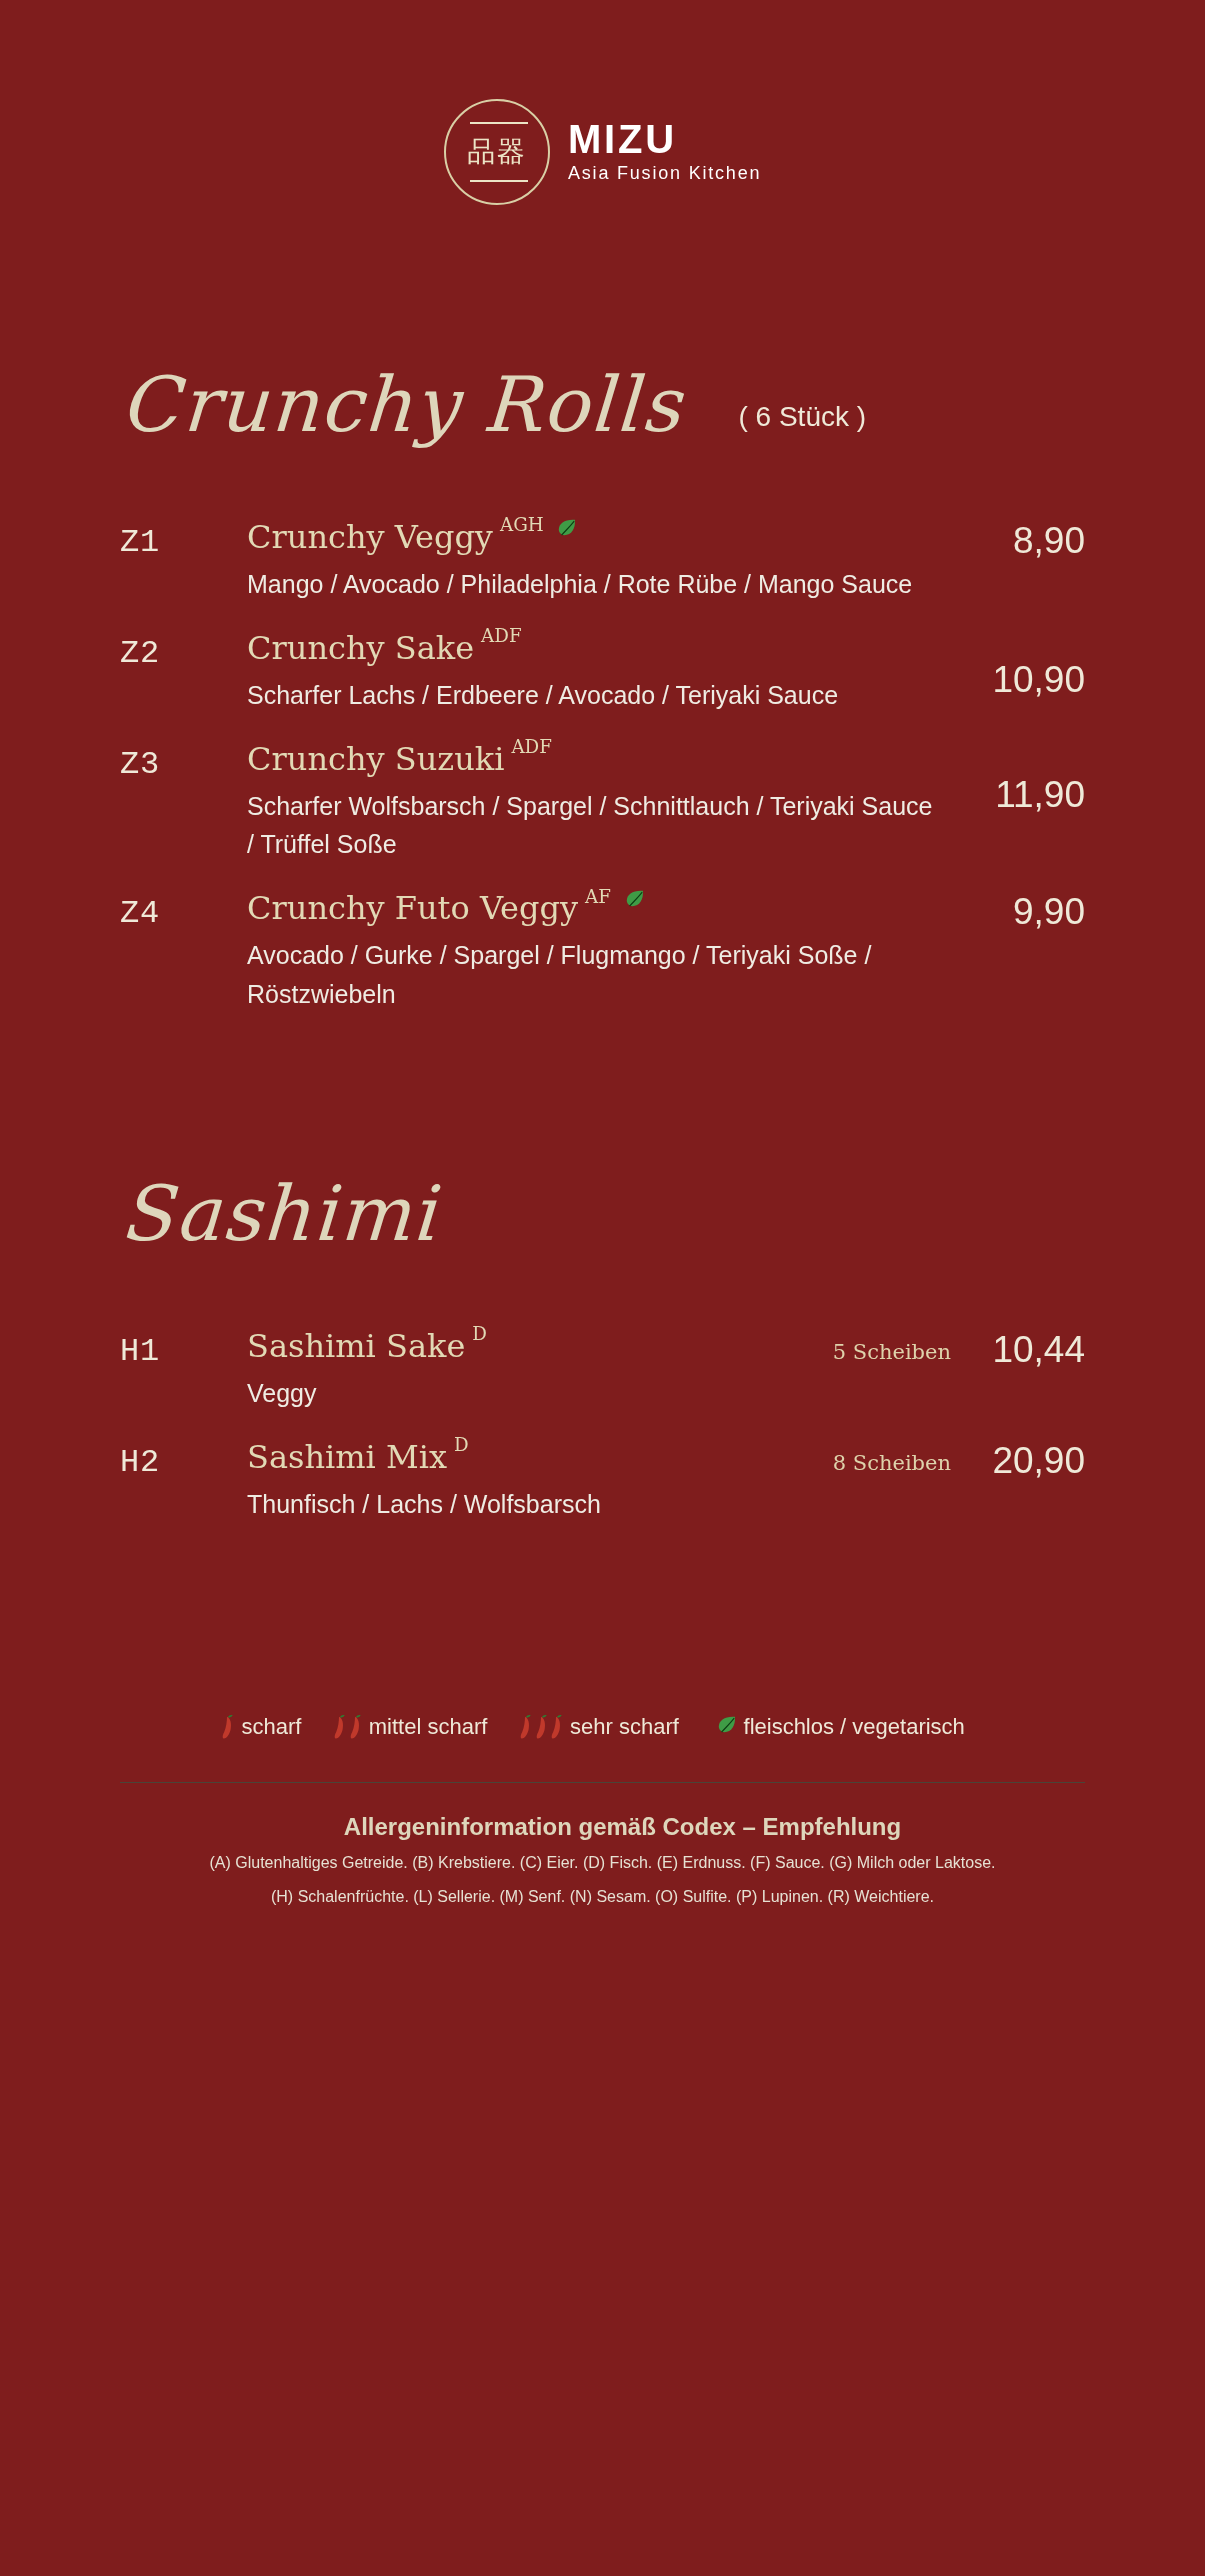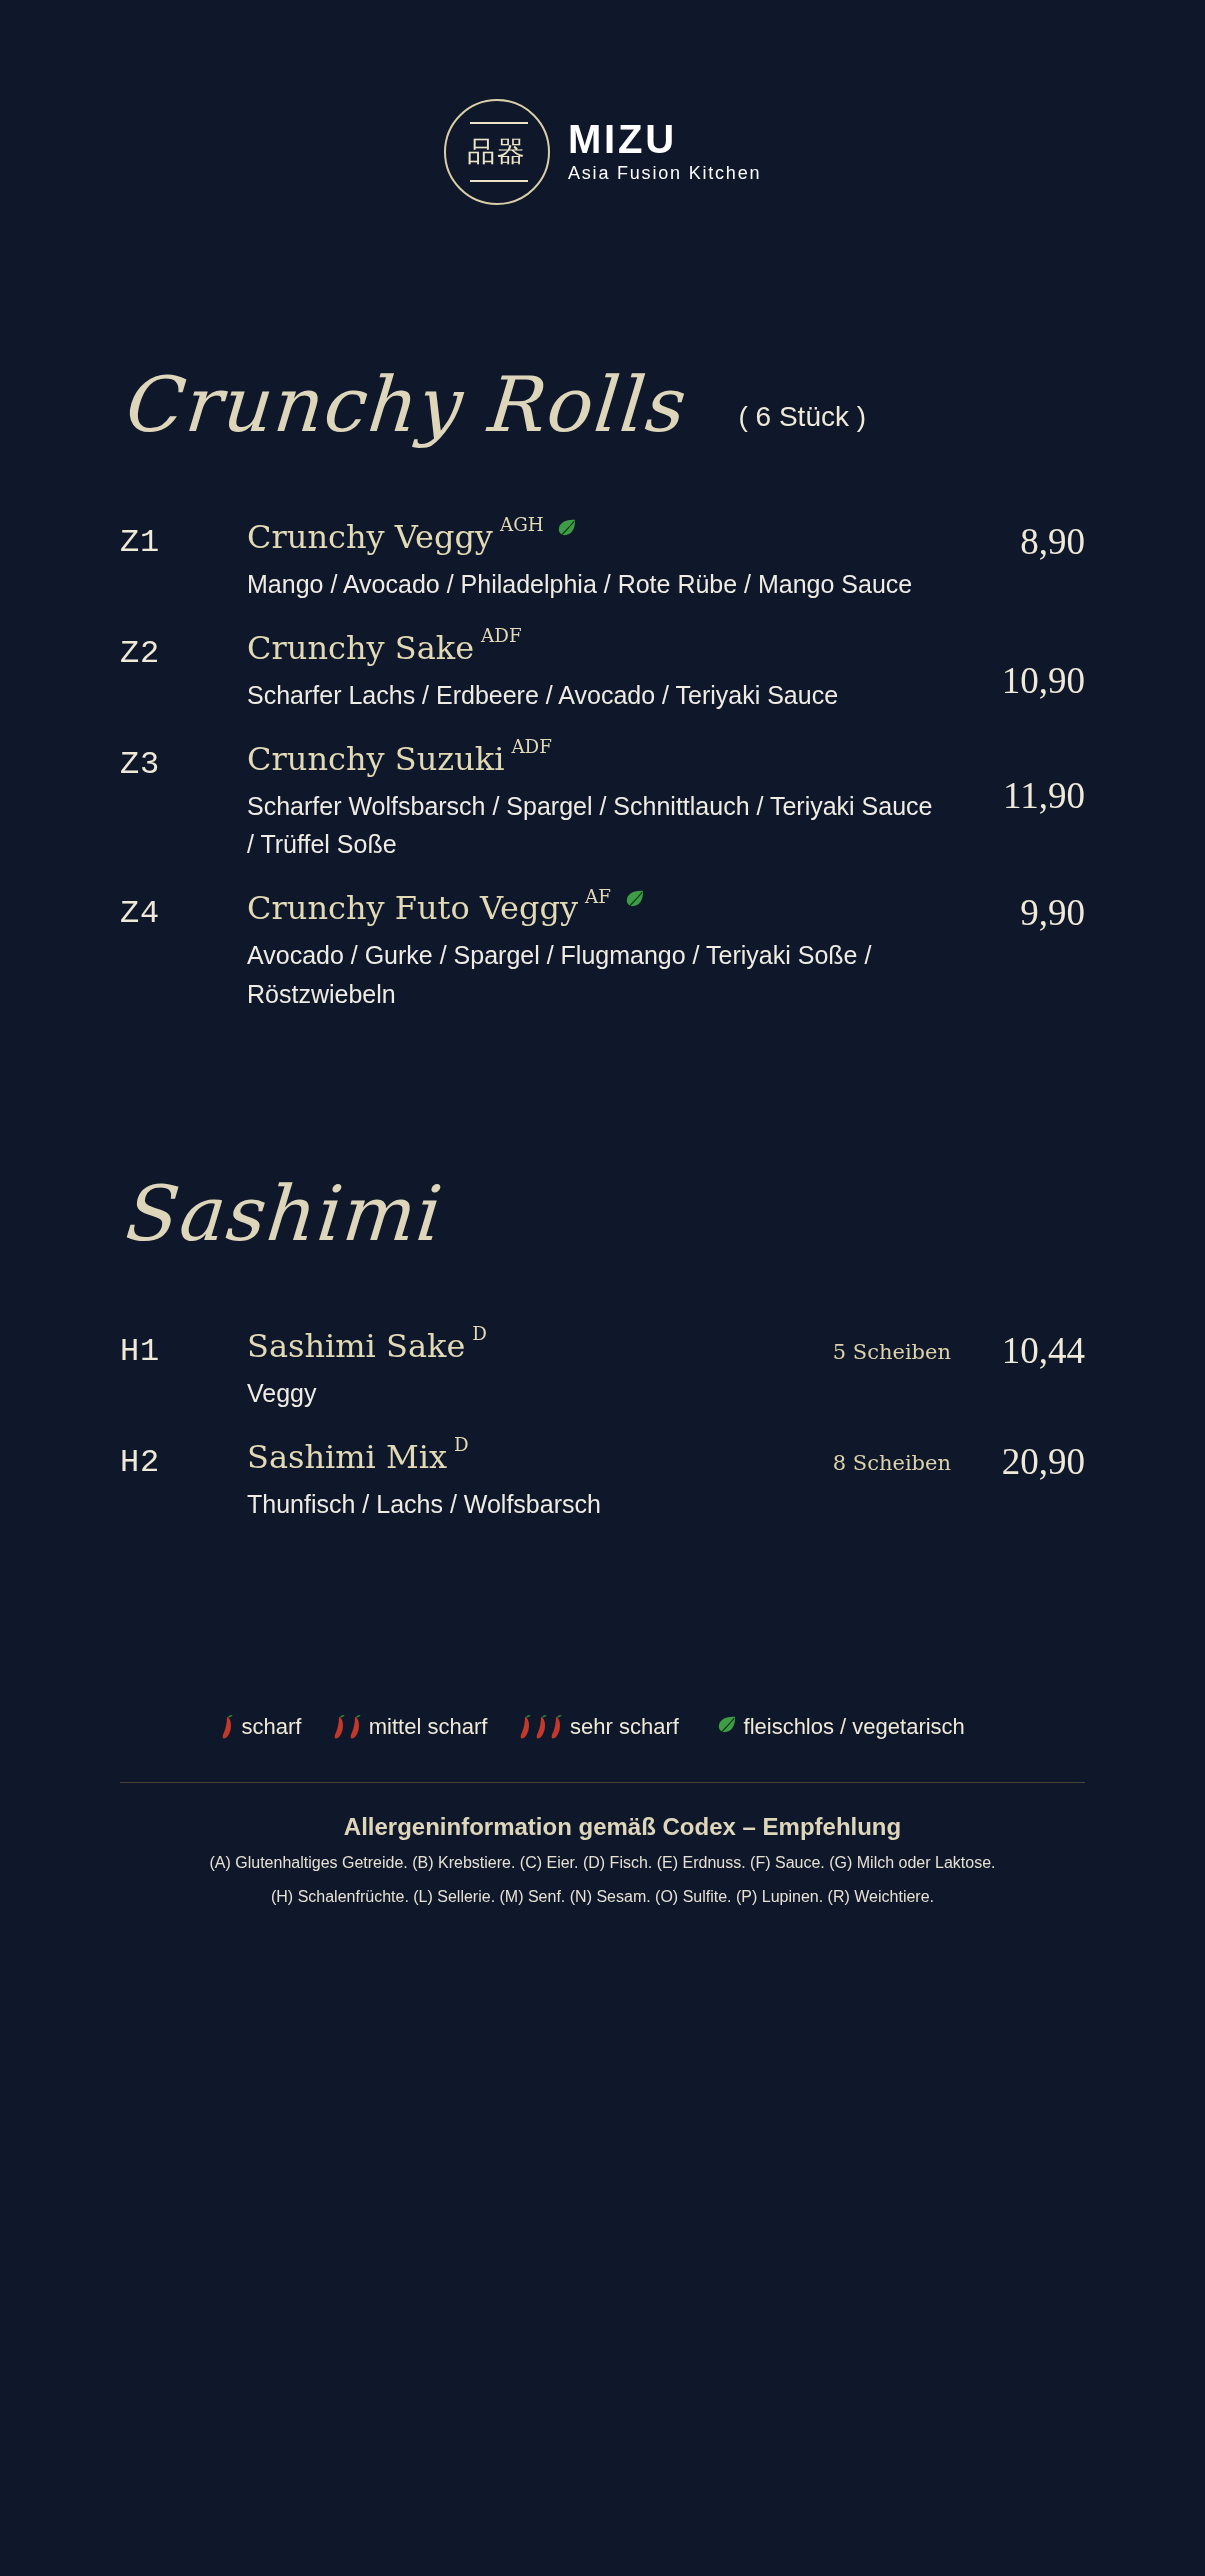--- a/index.html
+++ b/index.html
@@ -12,21 +12,21 @@
     color: #e8e2d2;
     width: 1205px;
     min-height: 2576px;
     position: relative;
     overflow-x: hidden;
   }
 
   .page {
     width: 1205px;
     min-height: 2576px;
-    background: #0f172a;
+    background: #7f1d1d;
     position: relative;
     padding: 0;
   }
 
   
   .logo-block {
     display: flex;
     align-items: center;
     justify-content: center;
     gap: 18.3px;
@@ -175,21 +175,21 @@
     padding-left: 14px;
   }
   .item-count {
     font-family: "DejaVu Serif", serif;
     font-size: 21px;
     color: #ded2ab;
     padding-top: 11.3px;
     white-space: nowrap;
   }
   .item-price {
-    font-family: Liberation Serif, serif;
+    font-family: Liberation Sans, sans-serif;
     font-size: 37px;
     color: #efe9d8;
     white-space: nowrap;
     min-width: 106px;
     text-align: right;
   }
   .price-low { padding-top: 28px; }
   .price-mid { padding-top: 32px; }
 
   

